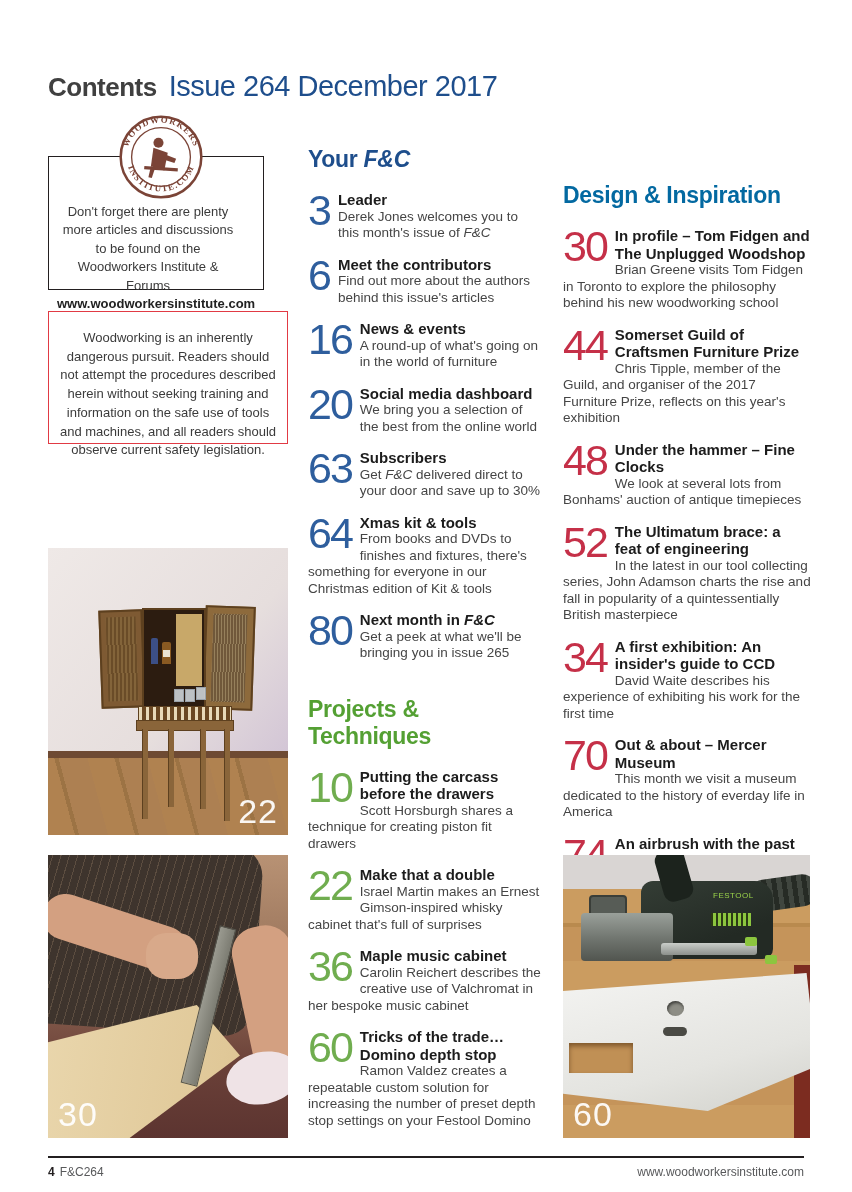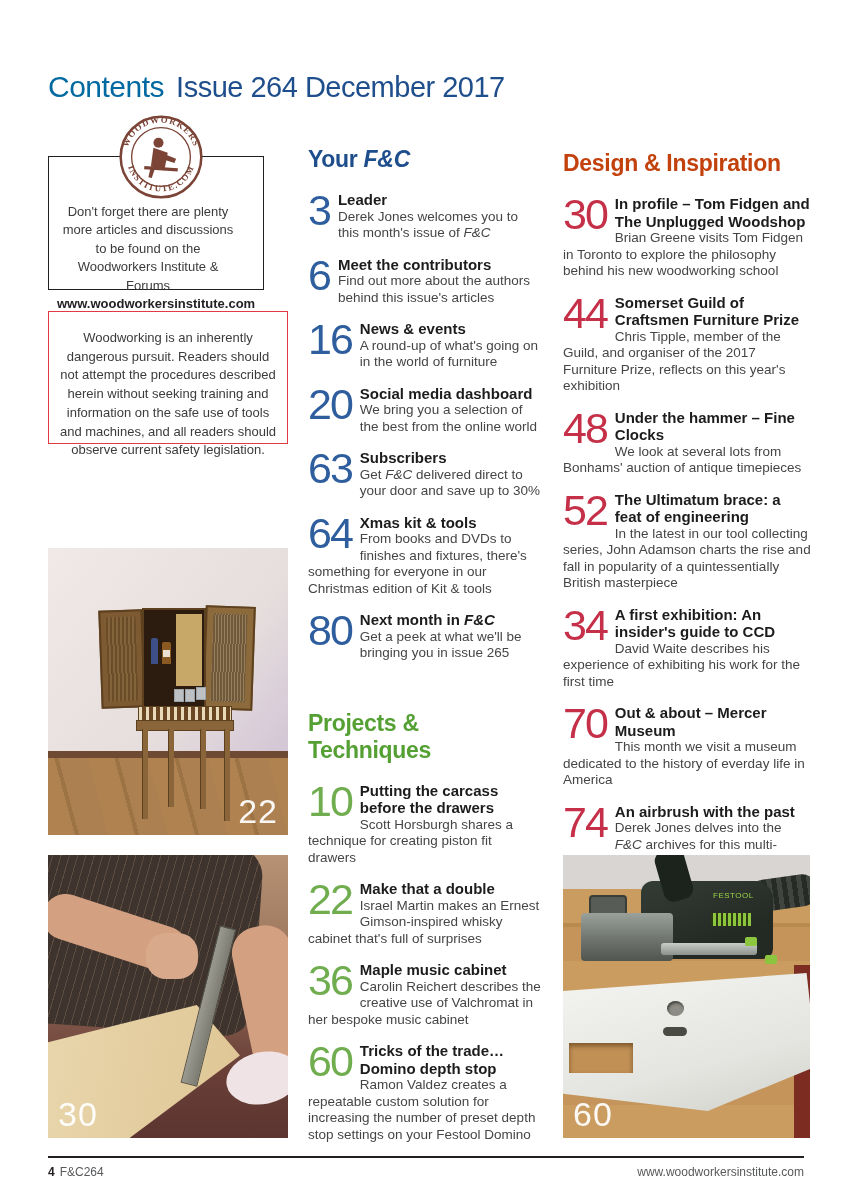--- a/index.html
+++ b/index.html
@@ -1,21 +1,21 @@
 <!DOCTYPE html>
 <html><head>
 <meta charset="utf-8">
 <style>
   html,body{margin:0;padding:0;background:#9a9a9a;}
   .page{position:relative;width:852px;height:1192px;background:#ffffff;margin:0 auto;
         font-family:"Liberation Sans",sans-serif;overflow:hidden;color:#231f20;}
 
   
   .hdr{position:absolute;left:48px;top:70px;white-space:nowrap;}
-  .hdr .t1{font-size:30px;font-weight:normal;color:#0369a1;letter-spacing:-0.5px;}
+  .hdr .t1{font-size:26px;font-weight:bold;color:#404040;letter-spacing:-0.5px;}
   .hdr .t2{font-size:29px;font-weight:normal;color:#1e4e8c;margin-left:12px;letter-spacing:-0.5px;}
 
   
   .col-left{position:absolute;left:48px;top:110px;width:240px;}
   .logo-wrap{position:absolute;left:71px;top:5px;width:84px;height:84px;z-index:3;}
   .info-box{position:absolute;left:0;top:46px;width:216px;height:134px;box-sizing:border-box;
             border:1.5px solid #231f20;padding:46px 24px 0 8px;text-align:center;
             font-size:13px;line-height:1.42;color:#3b3b3b;}
   .info-box .url{font-weight:bold;color:#222;}
   .warn-box{position:absolute;left:0;top:201px;width:240px;height:133px;box-sizing:border-box;
@@ -101,22 +101,22 @@
   .ph-dom .slot{position:absolute;left:100px;top:172px;width:24px;height:9px;border-radius:5px;background:#4a4a44;}
   .ph-dom .hole{position:absolute;left:104px;top:146px;width:17px;height:15px;border-radius:50%;
           background:#8d8d85;box-shadow:inset 1px 2px 3px rgba(0,0,0,0.55);}
 
   
   .col-mid{position:absolute;left:308px;top:146px;width:233px;}
   .col-right{position:absolute;left:563px;top:150px;width:248px;}
   .sec-heading{font-size:23px;font-weight:bold;letter-spacing:-0.3px;margin:0 0 18px 0;}
   .sec-blue .sec-heading{color:#1e4e8c;}
   .sec-green .sec-heading{color:#54a033;}
-  .sec-red .sec-heading{color:#c2410c;}
-  .sec-projects{margin-top:48px;}
+  .sec-red .sec-heading{color:#0369a1;margin-top:32px;}
+  .sec-projects{margin-top:34px;}
   .entry{margin-bottom:14px;clear:left;}
   .entry .num{float:left;font-size:43px;line-height:34px;letter-spacing:-2px;margin:2px 8px 0 0;}
   .sec-blue .num{color:#2e5e9d;}
   .sec-green .num{color:#70ad4f;}
   .sec-red .num{color:#c53048;}
   .entry .etitle{display:block;font-size:15px;font-weight:bold;line-height:17.5px;color:#1c1c1c;}
   .entry .edesc{display:block;font-size:13.5px;line-height:16.5px;color:#454545;}
 
   
   .footer-line{position:absolute;left:48px;top:1156px;width:756px;height:0;border-top:2px solid #231f20;}

